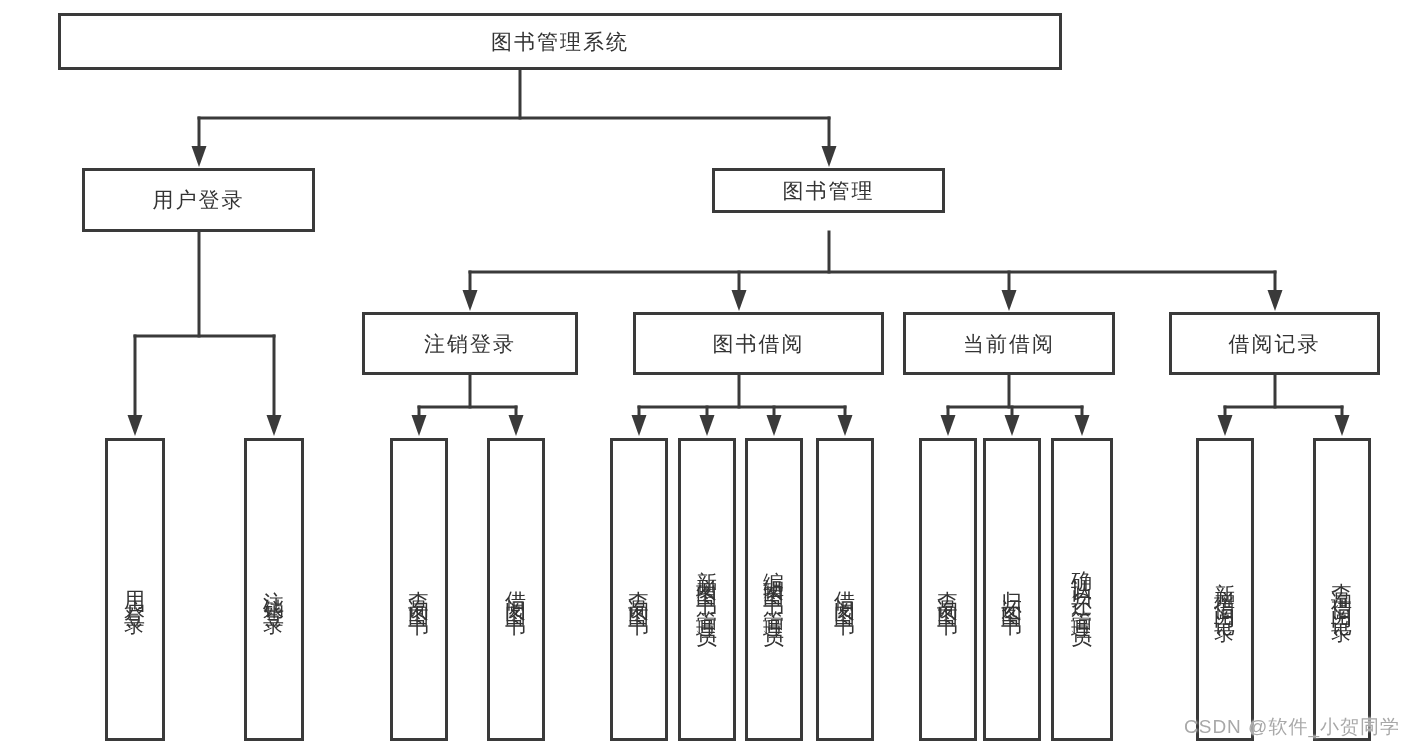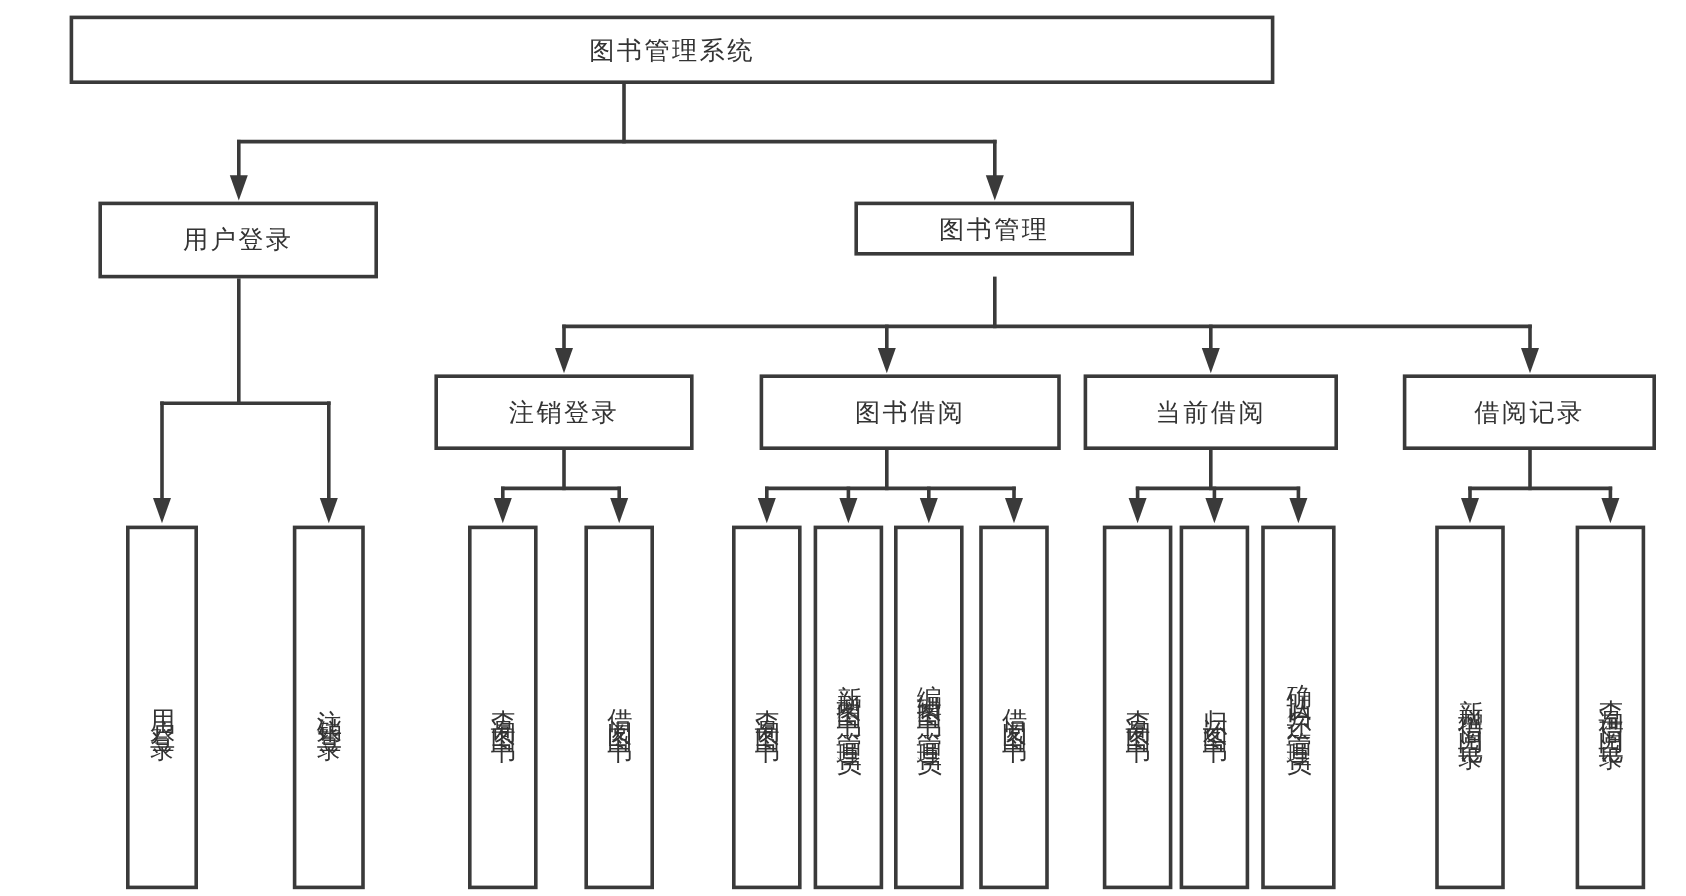--- a/index.html
+++ b/index.html
@@ -169,14 +169,15 @@
     <span class="vtext">确认归还（管理员）</span>
   </div>
 
   <div class="node leaf" style="left:1196px;top:438px;width:58px;height:303px;">
     <span class="vtext">新增借阅记录</span>
   </div>
   <div class="node leaf" style="left:1313px;top:438px;width:58px;height:303px;">
     <span class="vtext">查询借阅记录</span>
   </div>
 
+  <div class="watermark">CSDN @软件_小贺同学</div>
 
 </div>
 
 </body></html>

